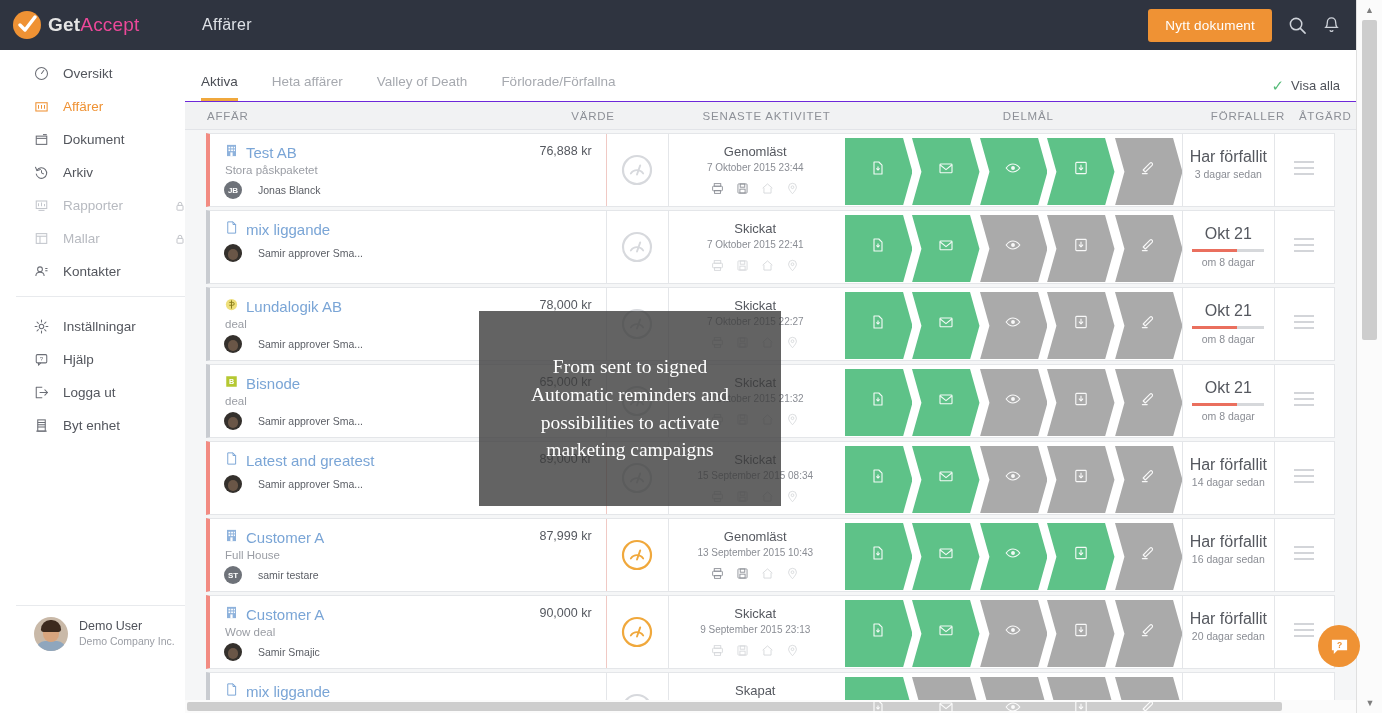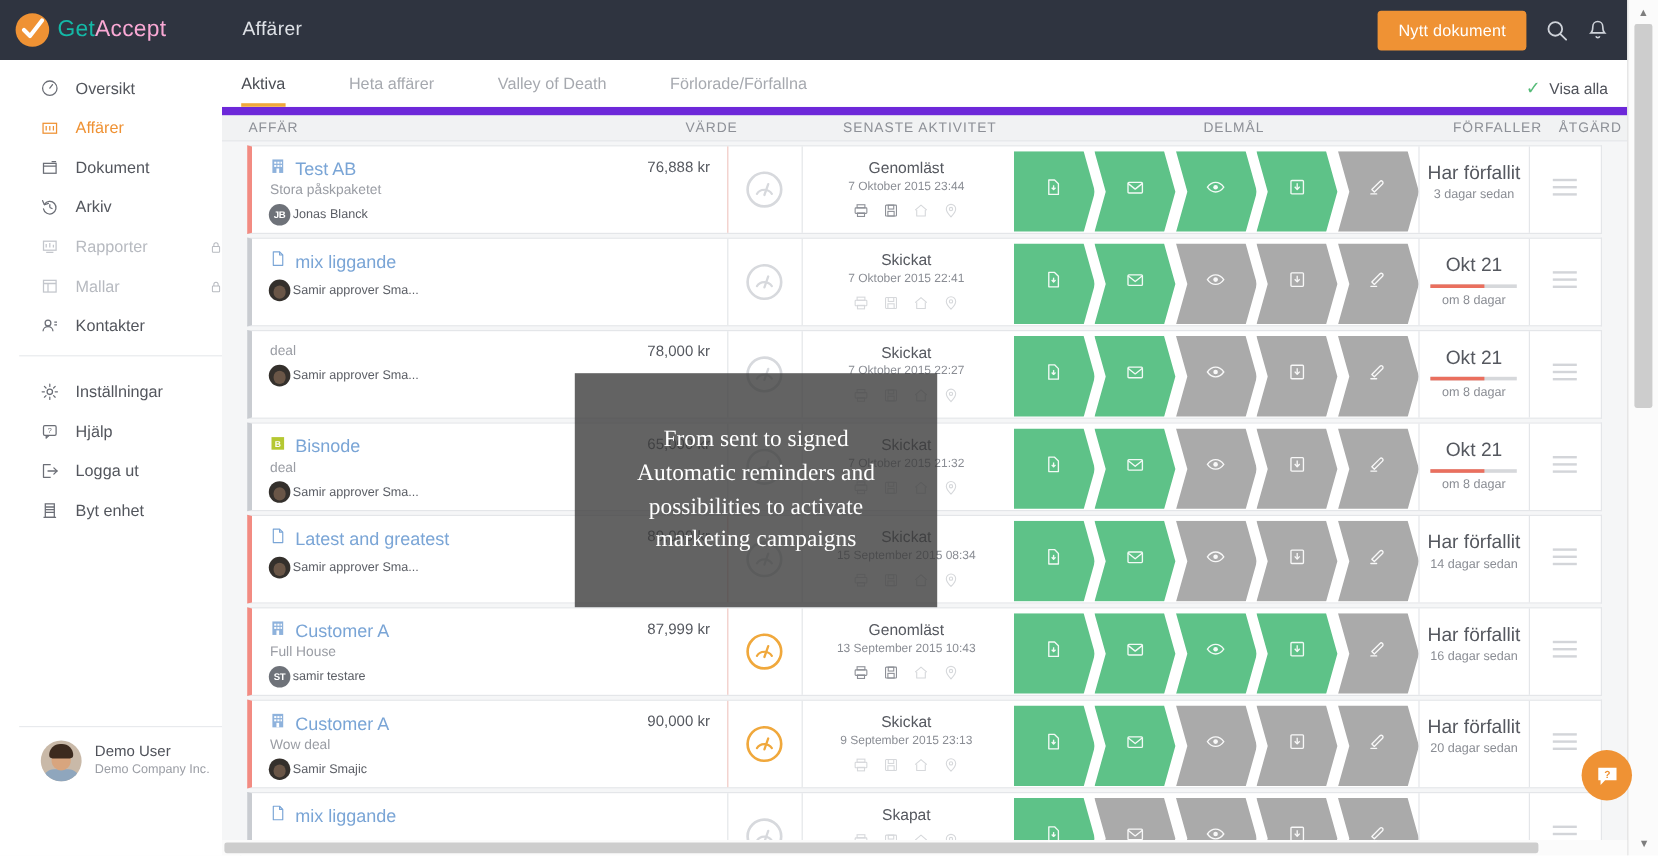--- a/index.html
+++ b/index.html
@@ -13,22 +13,22 @@
 
   
   .topbar {
     position:absolute; left:0; top:0; width:1356px; height:50px;
     background:#2f3440; display:flex; align-items:center;
   }
   .brand { width:185px; display:flex; align-items:center; padding-left:13px; }
   .brand-mark { width:28px; height:28px; border-radius:50%; background:#ef9234; position:relative; flex:none; }
   .brand-mark svg { position:absolute; left:4px; top:4px; }
   .brand-text { margin-left:7px; font-size:19px; letter-spacing:.2px; }
-  .brand-get { color:#14b8a6; }
-  .brand-accept { color:#f9a8d4; }
+  .brand-get { color:#e5e5e5;font-weight:bold; }
+  .brand-accept { color:#ec4899; }
   .topbar-title { color:#dfe2e7; font-size:16px; margin-left:17px; letter-spacing:.3px; }
   .topbar-right { margin-left:auto; display:flex; align-items:center; padding-right:16px; gap:16px; }
   .newdoc-btn {
     background:#ef9234; color:#fff; font-size:13.5px; border:none;
     padding:9px 17px; border-radius:3px; cursor:pointer; letter-spacing:.2px;
   }
   .icon-btn { color:#cfd3da; cursor:pointer; display:flex; align-items:center; }
 
   
   .sidebar {
@@ -59,36 +59,36 @@
   }
   .avatar-photo .hair{position:absolute;left:7px;top:3px;width:20px;height:12px;border-radius:10px 10px 3px 3px;background:#3c2a1e;}
   .avatar-photo .face{position:absolute;left:9px;top:8px;width:16px;height:17px;border-radius:8px;background:#d8a57e;}
   .avatar-photo .body{position:absolute;left:2px;top:24px;width:30px;height:12px;border-radius:9px 9px 0 0;background:#8fa6bd;}
   .user-meta { margin-left:11px; line-height:1.25; }
   .user-name { font-size:12.5px; color:#4f525a; }
   .user-company { font-size:10.5px; color:#9a9da4; }
 
   
   .main { position:absolute; left:185px; top:50px; width:1171px; height:663px; background:#fff; }
-  .tabs { height:39px; display:flex; align-items:flex-end; padding-left:16px; background:#fff; position:relative;gap:19px; }
+  .tabs { height:51px; display:flex; align-items:flex-end; padding-left:16px; background:#fff; position:relative; }
   .tab {
     font-size:13.5px; color:#a6a9af; padding:0 0 9px 0; margin-right:34px;
     cursor:pointer; border-bottom:3px solid transparent;
   }
   .tab.active { color:#4a4d54; border-bottom-color:#f0a83c; }
   .showall {
     position:absolute; right:16px; bottom:8px; display:flex; align-items:center;
     font-size:13px; color:#4f525a; cursor:pointer; gap:7px;
   }
   .check { color:#55bb78; font-size:15px; line-height:1; }
 
   
   .thead {
     display:flex; height:29px; align-items:center; background:#f1f2f3;
-    border-top:7px solid #6d28d9; border-bottom:1px solid #e2e4e8;
+    border-top:1px solid #6d28d9; border-bottom:1px solid #e2e4e8;
     font-size:11.5px; color:#8d9097; letter-spacing:.8px;
   }
   .th-affar   { width:330px; padding-left:22px; }
   .th-varde   { width:130px; text-align:right; }
   .th-gauge   { width:68px; }
   .th-senaste { width:190px; text-align:center; }
   .th-delmal  { width:372px; text-align:center; }
   .th-forfall { width:100px; text-align:center; }
   .th-atgard  { width:66px; text-align:center; }
 
@@ -98,21 +98,21 @@
     display:flex; height:74px; background:#fff; margin:0 21px 3px 21px;
     border:1px solid #e4e6e9; border-left-width:4px; position:relative;
   }
   .row.overdue { border-left-color:#f28b82; }
   .row.normal  { border-left-color:#c9ccd1; }
 
   .c-affar { width:306px; padding:9px 0 0 14px; position:relative; }
   .deal-title { display:flex; align-items:center; gap:7px; }
   .deal-name { color:#7aa5d6; font-size:15px; }
   .deal-sub { font-size:11.5px; color:#9a9da4; margin:2px 0 0 1px; }
-  .deal-owner { display:flex; align-items:center; gap:2px; margin-top:5px; }
+  .deal-owner { display:flex; align-items:center; gap:16px; margin-top:5px; }
   .ow-av {
     width:18px; height:18px; border-radius:50%; flex:none;
     display:flex; align-items:center; justify-content:center;
     font-size:8px; color:#fff; font-weight:bold; letter-spacing:-.2px;
   }
   .ow-av.initials { background:#6e7279; }
   .ow-av.photo { background:#34302c; position:relative; overflow:hidden; }
   .ow-av.photo::after{content:"";position:absolute;left:4px;top:5px;width:10px;height:11px;border-radius:5px;background:#6a5647;}
   .ow-name { font-size:10.5px; color:#5b5e65; }
 
@@ -612,20 +612,27 @@
           <div class="c-atgard">
             <div class="burger">
               <b></b>
               <b></b>
               <b></b>
             </div>
           </div>
         </div>
         <div class="row normal">
           <div class="c-affar">
+            <div class="deal-title">
+              <span><svg width="15" height="15" viewBox="0 0 20 20">
+                  <circle cx="10" cy="10" r="7.5" fill="#e8d44d" opacity=".75"></circle>
+                  <path d="M10 5v10M7.6 7.2h4.1a1.9 1.9 0 0 1 0 3.8H7.6" stroke="#8a7d1c" fill="none" stroke-width="1.3" stroke-linecap="round"></path>
+                </svg></span>
+              <span class="deal-name">Lundalogik AB</span>
+            </div>
             <div class="deal-sub">deal</div>
             <div class="deal-owner">
               <span class="ow-av photo"></span>
               <span class="ow-name">Samir approver Sma...</span>
             </div>
           </div>
           <div class="c-varde">78,000 kr</div>
           <div class="c-gauge">
             <svg class="gauge" viewBox="0 0 34 34">
               <circle cx="17" cy="17" r="14" stroke="#d7d9dd" stroke-width="2.2" fill="none"></circle>

